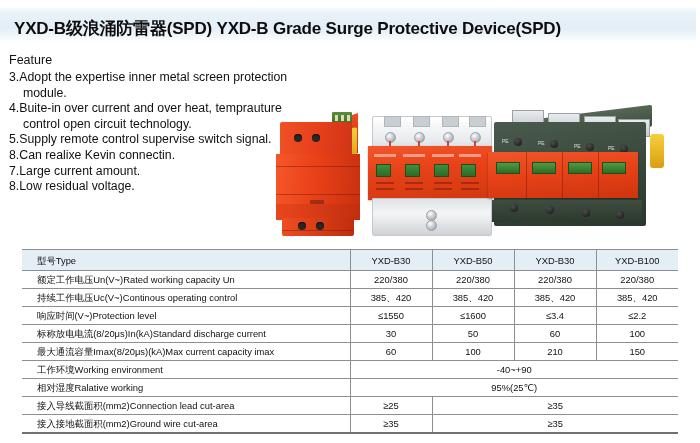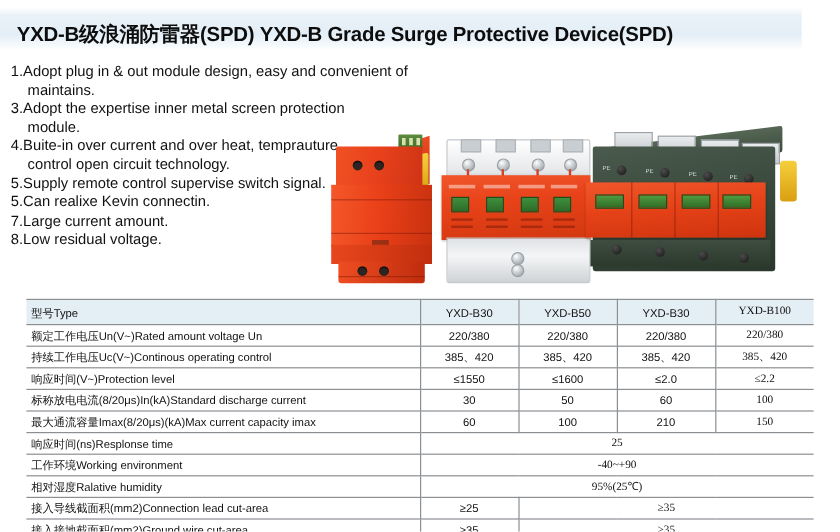--- a/index.html
+++ b/index.html
@@ -17,20 +17,21 @@
   }
 
   
   .title-band {
     position: absolute;
     left: 0;
     top: 6px;
     width: 668px;
     height: 36px;
     background: linear-gradient(to bottom, #ffffff 0%, #eaf2f8 18%, #e4eef6 62%, #f4f9fc 88%, #ffffff 100%);
+    padding-left: 28px;
   }
   .title-text {
     position: absolute;
     left: 14px;
     top: 11px;
     font-size: 17px;
     font-weight: bold;
     letter-spacing: -0.2px;
     white-space: nowrap;
     color: #0d0d0d;
@@ -219,59 +220,59 @@
     width: 656px;
     border-collapse: collapse;
     table-layout: fixed;
     font-size: 9.4px;
   }
   .spec-table th, .spec-table td {
     border-top: 1px solid #8b8f93;
     border-bottom: 1px solid #8b8f93;
     border-left: 1px solid #8b8f93;
     border-right: 1px solid #8b8f93;
-    padding: 0 4px;
+    padding: 0 15px;
     height: 17px;
     font-weight: normal;
     line-height: 16px;
     white-space: nowrap;
     overflow: hidden;
   }
   .spec-table thead th {
     background: #e4eef5;
     height: 20px;
     line-height: 19px;
   }
   .spec-table .lbl {
     text-align: left;
     border-left: none;
   }
   .spec-table .val {
     text-align: center;
   }
   .spec-table tr td:last-child,
-  .spec-table tr th:last-child { border-right: none; font-family: Liberation Serif, serif; }
+  .spec-table tr th:last-child { border-right: none; }
   .spec-table tbody tr:last-child td { border-bottom: 2px solid #6e7276; }
 </style>
 </head>
 <body>
 
 <div class="title-band">
   <div class="title-text">YXD-B级浪涌防雷器(SPD) YXD-B Grade Surge Protective Device(SPD)</div>
 </div>
 
 <div class="feature-wrap">
+  <div class="feature-heading">Feature</div>
   <ul class="feature-list">
-    <li>1.Adopt plug in &amp; out module design, easy and convenient of maintains.</li>
     <li>3.Adopt the expertise inner metal screen protection
   module.</li>
     <li>4.Buite-in over current and over heat, temprauture
   control open circuit technology.</li>
     <li>5.Supply remote control supervise switch signal.</li>
-    <li>5.Can realixe Kevin connectin.</li>
+    <li>8.Can realixe Kevin connectin.</li>
     <li>7.Large current amount.</li>
     <li>8.Low residual voltage.</li>
   </ul>
 </div>
 
 <div class="photos">
 
   <div class="prod1">
     <div class="p1-top-skew"></div>
     <div class="p1-green">
@@ -377,64 +378,60 @@
     <tr>
       <th class="lbl">型号Type</th>
       <th class="val">YXD-B30</th>
       <th class="val">YXD-B50</th>
       <th class="val">YXD-B30</th>
       <th class="val">YXD-B100</th>
     </tr>
   </thead>
   <tbody>
     <tr>
-      <td class="lbl">额定工作电压Un(V~)Rated amount voltage Un</td>
+      <td class="lbl">额定工作电压Un(V~)Rated working capacity Un</td>
       <td class="val">220/380</td>
       <td class="val">220/380</td>
       <td class="val">220/380</td>
       <td class="val">220/380</td>
     </tr>
     <tr>
       <td class="lbl">持续工作电压Uc(V~)Continous operating control</td>
       <td class="val">385、420</td>
       <td class="val">385、420</td>
       <td class="val">385、420</td>
       <td class="val">385、420</td>
     </tr>
     <tr>
       <td class="lbl">响应时间(V~)Protection level</td>
       <td class="val">≤1550</td>
       <td class="val">≤1600</td>
-      <td class="val">≤2.0</td>
+      <td class="val">≤3.4</td>
       <td class="val">≤2.2</td>
     </tr>
     <tr>
       <td class="lbl">标称放电电流(8/20μs)In(kA)Standard discharge current</td>
       <td class="val">30</td>
       <td class="val">50</td>
       <td class="val">60</td>
       <td class="val">100</td>
     </tr>
     <tr>
       <td class="lbl">最大通流容量Imax(8/20μs)(kA)Max current capacity imax</td>
       <td class="val">60</td>
       <td class="val">100</td>
       <td class="val">210</td>
       <td class="val">150</td>
     </tr>
     <tr>
-      <td class="lbl">响应时间(ns)Resplonse time</td>
-      <td class="val" colspan="4">25</td>
-    </tr>
-    <tr>
       <td class="lbl">工作环境Working environment</td>
       <td class="val" colspan="4">-40~+90</td>
     </tr>
     <tr>
-      <td class="lbl">相对湿度Ralative humidity</td>
+      <td class="lbl">相对湿度Ralative working</td>
       <td class="val" colspan="4">95%(25℃)</td>
     </tr>
     <tr>
       <td class="lbl">接入导线截面积(mm2)Connection lead cut-area</td>
       <td class="val">≥25</td>
       <td class="val" colspan="3">≥35</td>
     </tr>
     <tr>
       <td class="lbl">接入接地截面积(mm2)Ground wire cut-area</td>
       <td class="val">≥35</td>

